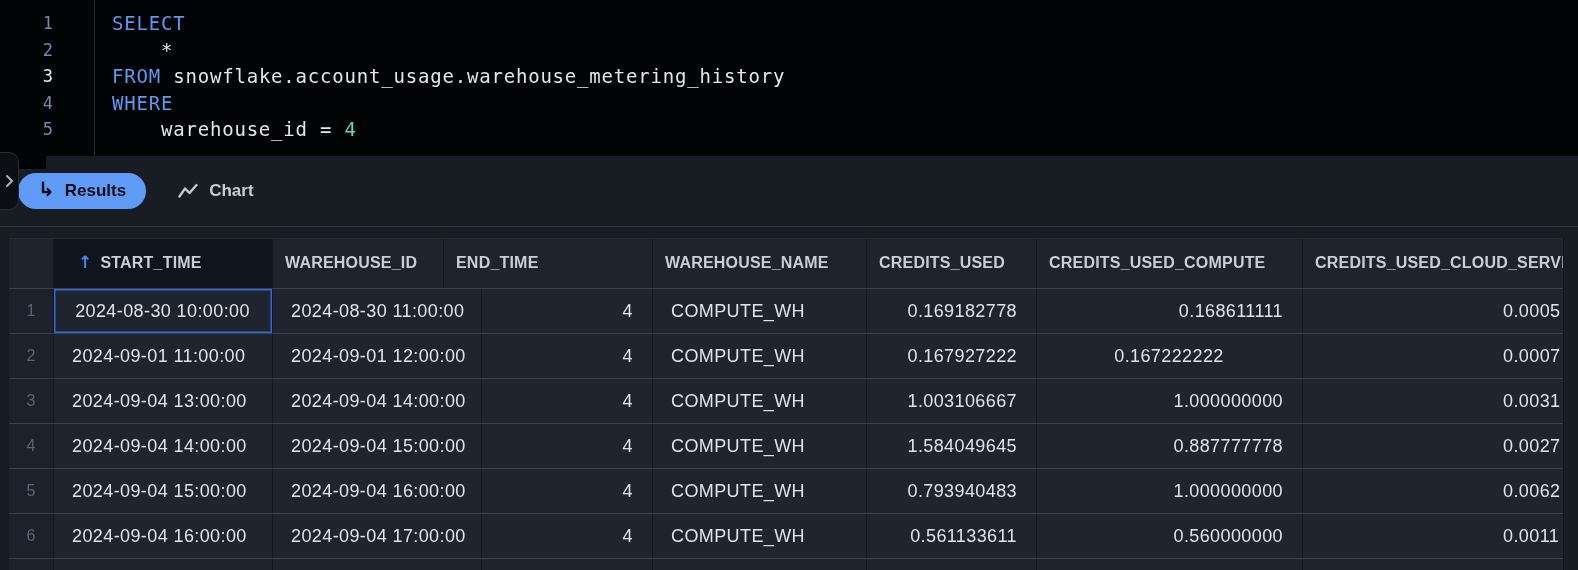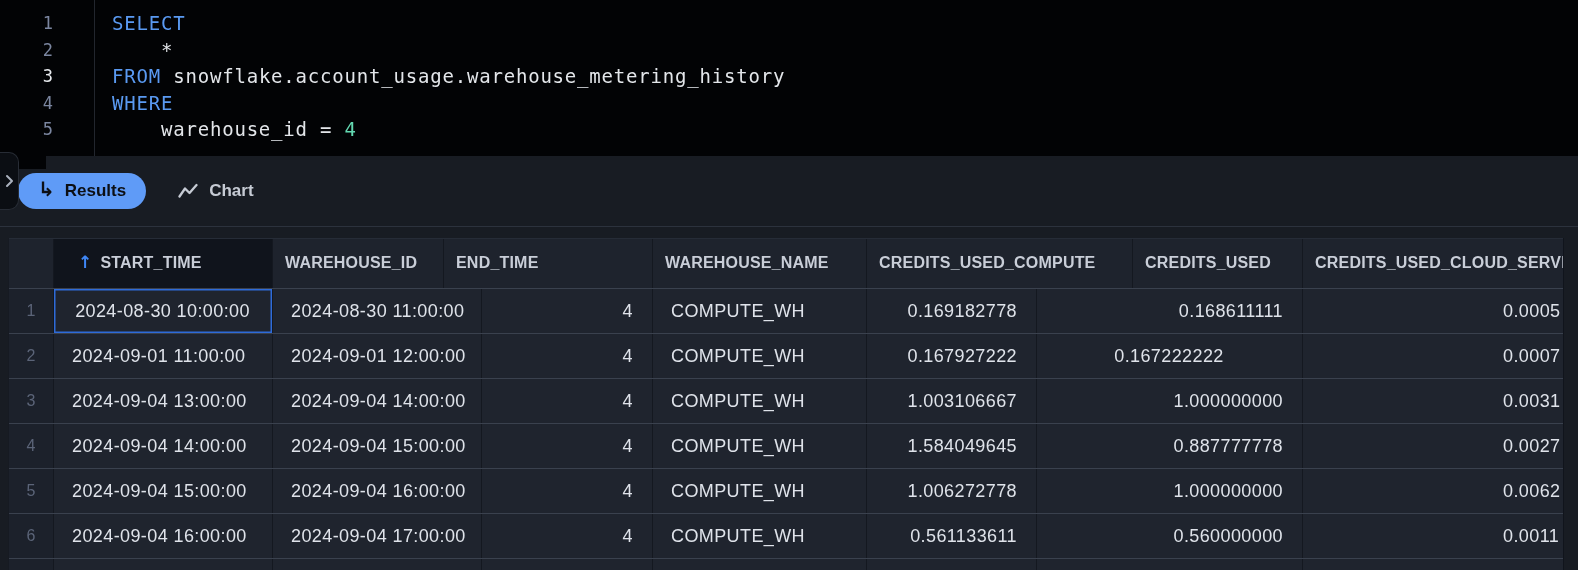--- a/index.html
+++ b/index.html
@@ -119,25 +119,25 @@
           </div>
           <div class="th" style="width: 171px;">
             <span>WAREHOUSE_ID</span>
           </div>
           <div class="th" style="width: 209px;">
             <span>END_TIME</span>
           </div>
           <div class="th" style="width: 214px;">
             <span>WAREHOUSE_NAME</span>
           </div>
+          <div class="th" style="width: 170px;">
+            <span>CREDITS_USED</span>
+          </div>
           <div class="th" style="width: 266px;">
             <span>CREDITS_USED_COMPUTE</span>
-          </div>
-          <div class="th" style="width: 170px;">
-            <span>CREDITS_USED</span>
           </div>
           <div class="th" style="width: 340px;">
             <span>CREDITS_USED_CLOUD_SERVICES</span>
           </div>
         </div>
       <div class="tbody">
           <div class="tr">
             <div class="gut">1</div>
             <div class="td al-left sel" style="width: 219px;">2024-08-30 10:00:00</div>
             <div class="td al-left" style="width: 209px;">2024-08-30 11:00:00</div>
@@ -176,21 +176,21 @@
             <div class="td al-right" style="width: 170px;">1.584049645</div>
             <div class="td al-right" style="width: 266px;">0.887777778</div>
             <div class="td al-left far" style="width: 340px;">0.0027</div>
           </div>
           <div class="tr">
             <div class="gut">5</div>
             <div class="td al-left" style="width: 219px;">2024-09-04 15:00:00</div>
             <div class="td al-left" style="width: 209px;">2024-09-04 16:00:00</div>
             <div class="td al-right" style="width: 171px;">4</div>
             <div class="td al-left" style="width: 214px;">COMPUTE_WH</div>
-            <div class="td al-right" style="width: 170px;">1.006272778</div>
+            <div class="td al-right" style="width: 170px;">0.793940483</div>
             <div class="td al-right" style="width: 266px;">1.000000000</div>
             <div class="td al-left far" style="width: 340px;">0.0062</div>
           </div>
           <div class="tr">
             <div class="gut">6</div>
             <div class="td al-left" style="width: 219px;">2024-09-04 16:00:00</div>
             <div class="td al-left" style="width: 209px;">2024-09-04 17:00:00</div>
             <div class="td al-right" style="width: 171px;">4</div>
             <div class="td al-left" style="width: 214px;">COMPUTE_WH</div>
             <div class="td al-right" style="width: 170px;">0.561133611</div>

